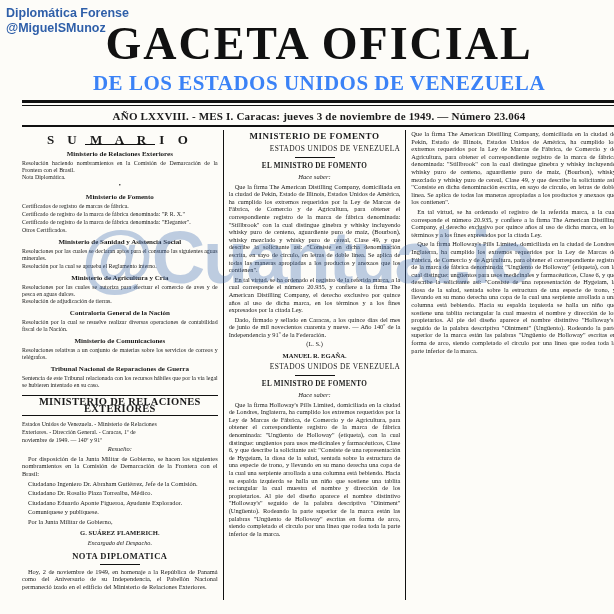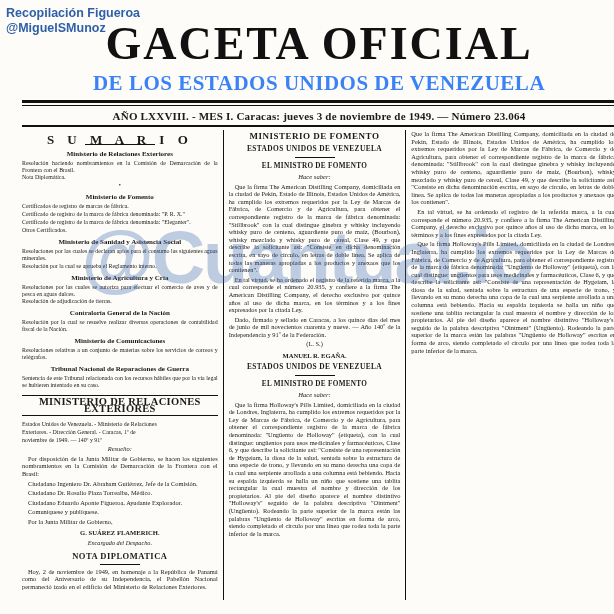--- a/index.html
+++ b/index.html
@@ -207,22 +207,22 @@
   }
   .col-head {
     text-align: center;
     font-weight: bold;
     font-size: 9px;
     letter-spacing: 0.5px;
     line-height: 12px;
     margin-bottom: 2px;
   }
   .col-head2 {
-    text-align: center;
-    font-weight: bold;
+    text-align: right;
+    font-weight: normal;
     font-size: 7.4px;
     letter-spacing: 0.4px;
     line-height: 10px;
     margin: 2px 0;
   }
   .hacesaber {
     text-align: center;
     font-style: italic;
     font-size: 6.6px;
     margin: 2px 0 2px 0;
@@ -338,19 +338,19 @@
       <div class="col col-right">
         <p class="body noind">Que la firma The American Distilling Company, domiciliada en la ciudad de Pekín, Estado de Illinois, Estados Unidos de América, ha cumplido los extremos requeridos por la Ley de Marcas de Fábrica, de Comercio y de Agricultura, para obtener el correspondiente registro de la marca de fábrica denominada: "Stillbrook" con la cual distingue ginebra y whisky incluyendo whisky puro de centeno, aguardiente puro de maíz, (Bourbon), whisky mezclado y whisky puro de cereal, Clase 49, y que describe la solicitante así: "Consiste en dicha denominación escrita, en sayo de círculo, en letras de doble línea. Se aplica de todas las maneras apropiadas a los productos y anexaos que los contienen".</p>
         <p class="body">En tal virtud, se ha ordenado el registro de la referida marca, a la cual corresponde el número 20.935, y confiere a la firma The American Distilling Company, el derecho exclusivo por quince años al uso de dicha marca, en los términos y a los fines expresados por la citada Ley.</p>
         <p class="body">Que la firma Holloway's Pills Limited, domiciliada en la ciudad de Londres, Inglaterra, ha cumplido los extremos requeridos por la Ley de Marcas de Fábrica, de Comercio y de Agricultura, para obtener el correspondiente registro de la marca de fábrica denominada: "Ungüento de Holloway" (etiqueta), con la cual distingue: ungüentos para usos medicinales y farmacéuticos, Clase 6, y que describe la solicitante así: "Consiste de una representación de Hygeiam, la diosa de la salud, sentada sobre la estructura de una especie de trono, y llevando en su mano derecha una copa de la cual una serpiente arrollada a una columna está bebiendo. Hacia su espalda izquierda se halla un niño que sostiene una tablita rectangular la cual muestra el nombre y dirección de los propietarios. Al pie del diseño aparece el nombre distintivo "Holloway's" seguido de la palabra descriptiva "Ointment" (Ungüento). Rodeando la parte superior de la marca están las palabras "Ungüento de Holloway" escritas en forma de arco, siendo completado el círculo por una línea que rodea toda la parte inferior de la marca.</p>
       </div>
 
     </div>
   </div>
 
   <div class="wm-topleft">
-    <div>Recopilación Figueroa</div>
+    <div>Diplomática Forense</div>
     <div>@MiguelSMunoz</div>
   </div>
 
   <div class="wm-big">@Cuantual.io</div>
 
 </div>
 
 </body></html>

